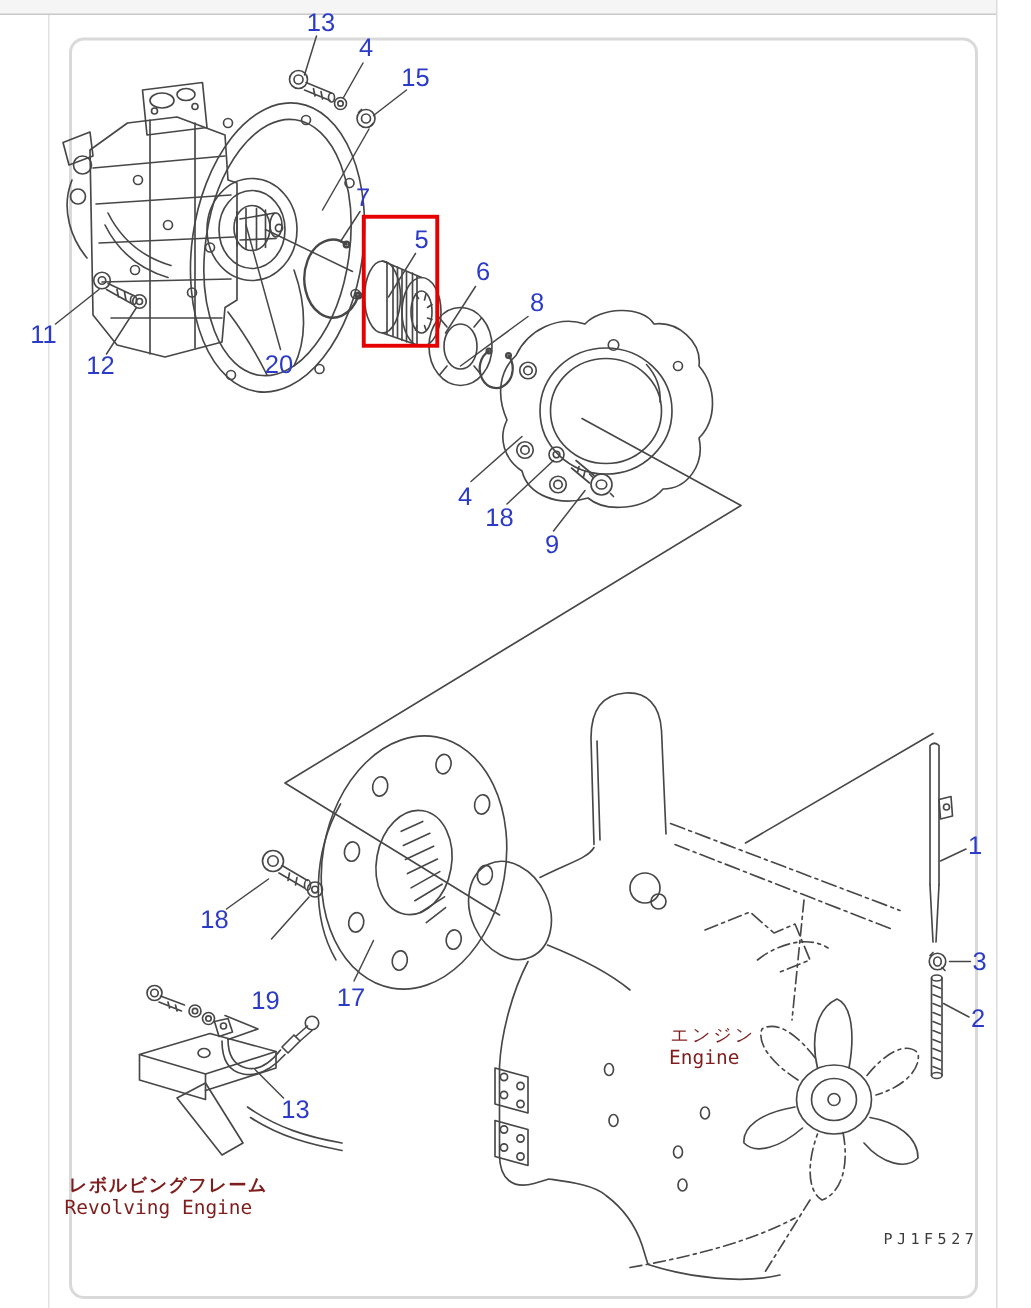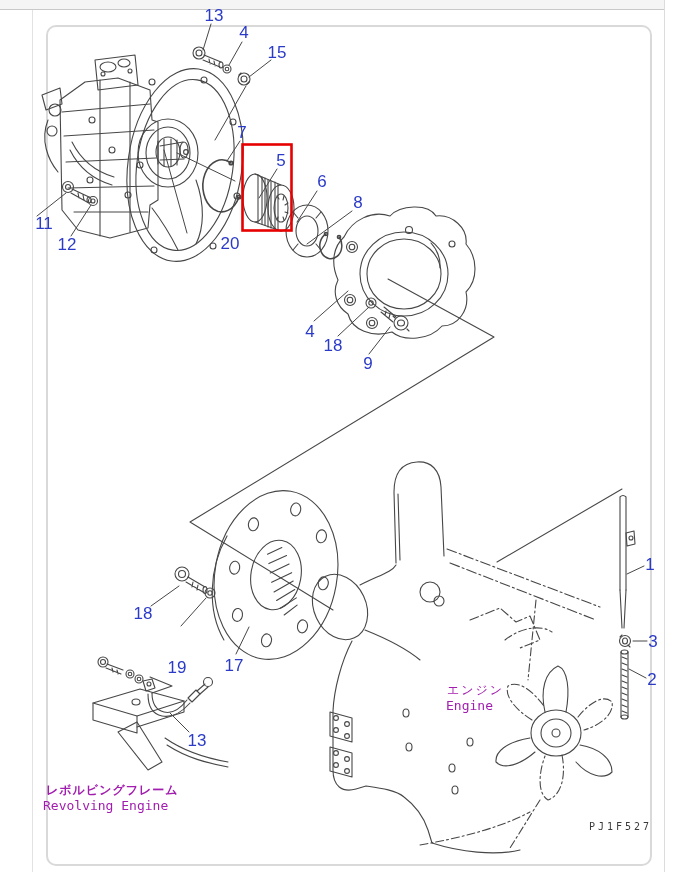--- a/index.html
+++ b/index.html
@@ -10,21 +10,21 @@
   .outer-line{position:absolute;background:#e2e2e2;}
   .outer-line.left{left:32px;top:10px;width:1px;height:862px;}
   .outer-line.right{left:664px;top:0;width:1px;height:872px;background:#dcdcdc;}
   .diagram-frame{position:absolute;left:46px;top:25px;width:602px;height:837px;
                  border:2px solid #d9d9d9;border-radius:10px;background:#fff;}
   svg.drawing{position:absolute;left:0;top:0;}
   .callout{position:absolute;transform:translate(-50%,-50%);
            font:17px "Liberation Sans",sans-serif;color:var(--callout-color,#2b3bc8);
            line-height:1;cursor:pointer;user-select:none;}
   .tech-label{position:absolute;font-family:"DejaVu Sans Mono","Liberation Mono",monospace;
-              color:#a21caf;white-space:nowrap;}
+              color:#7f1d1d;white-space:nowrap;}
   .lbl-engine-jp{left:447px;top:682px;font-size:12px;letter-spacing:2px;}
   .lbl-engine-en{left:446px;top:698px;font-size:13px;}
   .lbl-frame-jp{left:46px;top:782px;font-size:12px;letter-spacing:1px;font-weight:bold;}
   .lbl-frame-en{left:43px;top:798px;font-size:13px;}
   .lbl-code{left:589px;top:821px;font-size:10px;letter-spacing:3px;color:#3a3a3a;}
 </style>
 </head>
 <body>
 
 <div class="screen">
@@ -313,30 +313,30 @@
       <div class="callout" style="left: 650px; top: 564px;">1</div>
       <div class="callout" style="left: 652px; top: 679px;">2</div>
       <div class="callout" style="left: 653px; top: 641px;">3</div>
       <div class="callout" style="left: 310px; top: 331px;">4</div>
       <div class="callout" style="left: 281px; top: 160px;">5</div>
       <div class="callout" style="left: 322px; top: 181px;">6</div>
       <div class="callout" style="left: 242px; top: 132px;">7</div>
       <div class="callout" style="left: 358px; top: 202px;">8</div>
       <div class="callout" style="left: 368px; top: 363px;">9</div>
       <div class="callout" style="left: 333px; top: 345px;">18</div>
-      <div class="callout" style="left: 44px; top: 223px;">11</div>
+      <div class="callout" style="left: 29px; top: 223px;">11</div>
       <div class="callout" style="left: 67px; top: 244px;">12</div>
       <div class="callout" style="left: 214px; top: 15px;">13</div>
       <div class="callout" style="left: 244px; top: 32px;">4</div>
       <div class="callout" style="left: 277px; top: 52px;">15</div>
       <div class="callout" style="left: 197px; top: 740px;">13</div>
       <div class="callout" style="left: 234px; top: 665px; text-align: right;">17</div>
       <div class="callout" style="left: 143px; top: 613px;">18</div>
       <div class="callout" style="left: 177px; top: 667px;">19</div>
-      <div class="callout" style="left: 186px; top: 243px; margin-left: 44px;">20</div>
+      <div class="callout" style="left: 186px; top: 243px;">20</div>
     </div>
 
   <div class="tech-label lbl-engine-jp">エンジン</div>
   <div class="tech-label lbl-engine-en">Engine</div>
   <div class="tech-label lbl-frame-jp">レボルビングフレーム</div>
   <div class="tech-label lbl-frame-en">Revolving Engine</div>
   <div class="tech-label lbl-code">PJ1F527</div>
 </div>
 
 </body></html>

